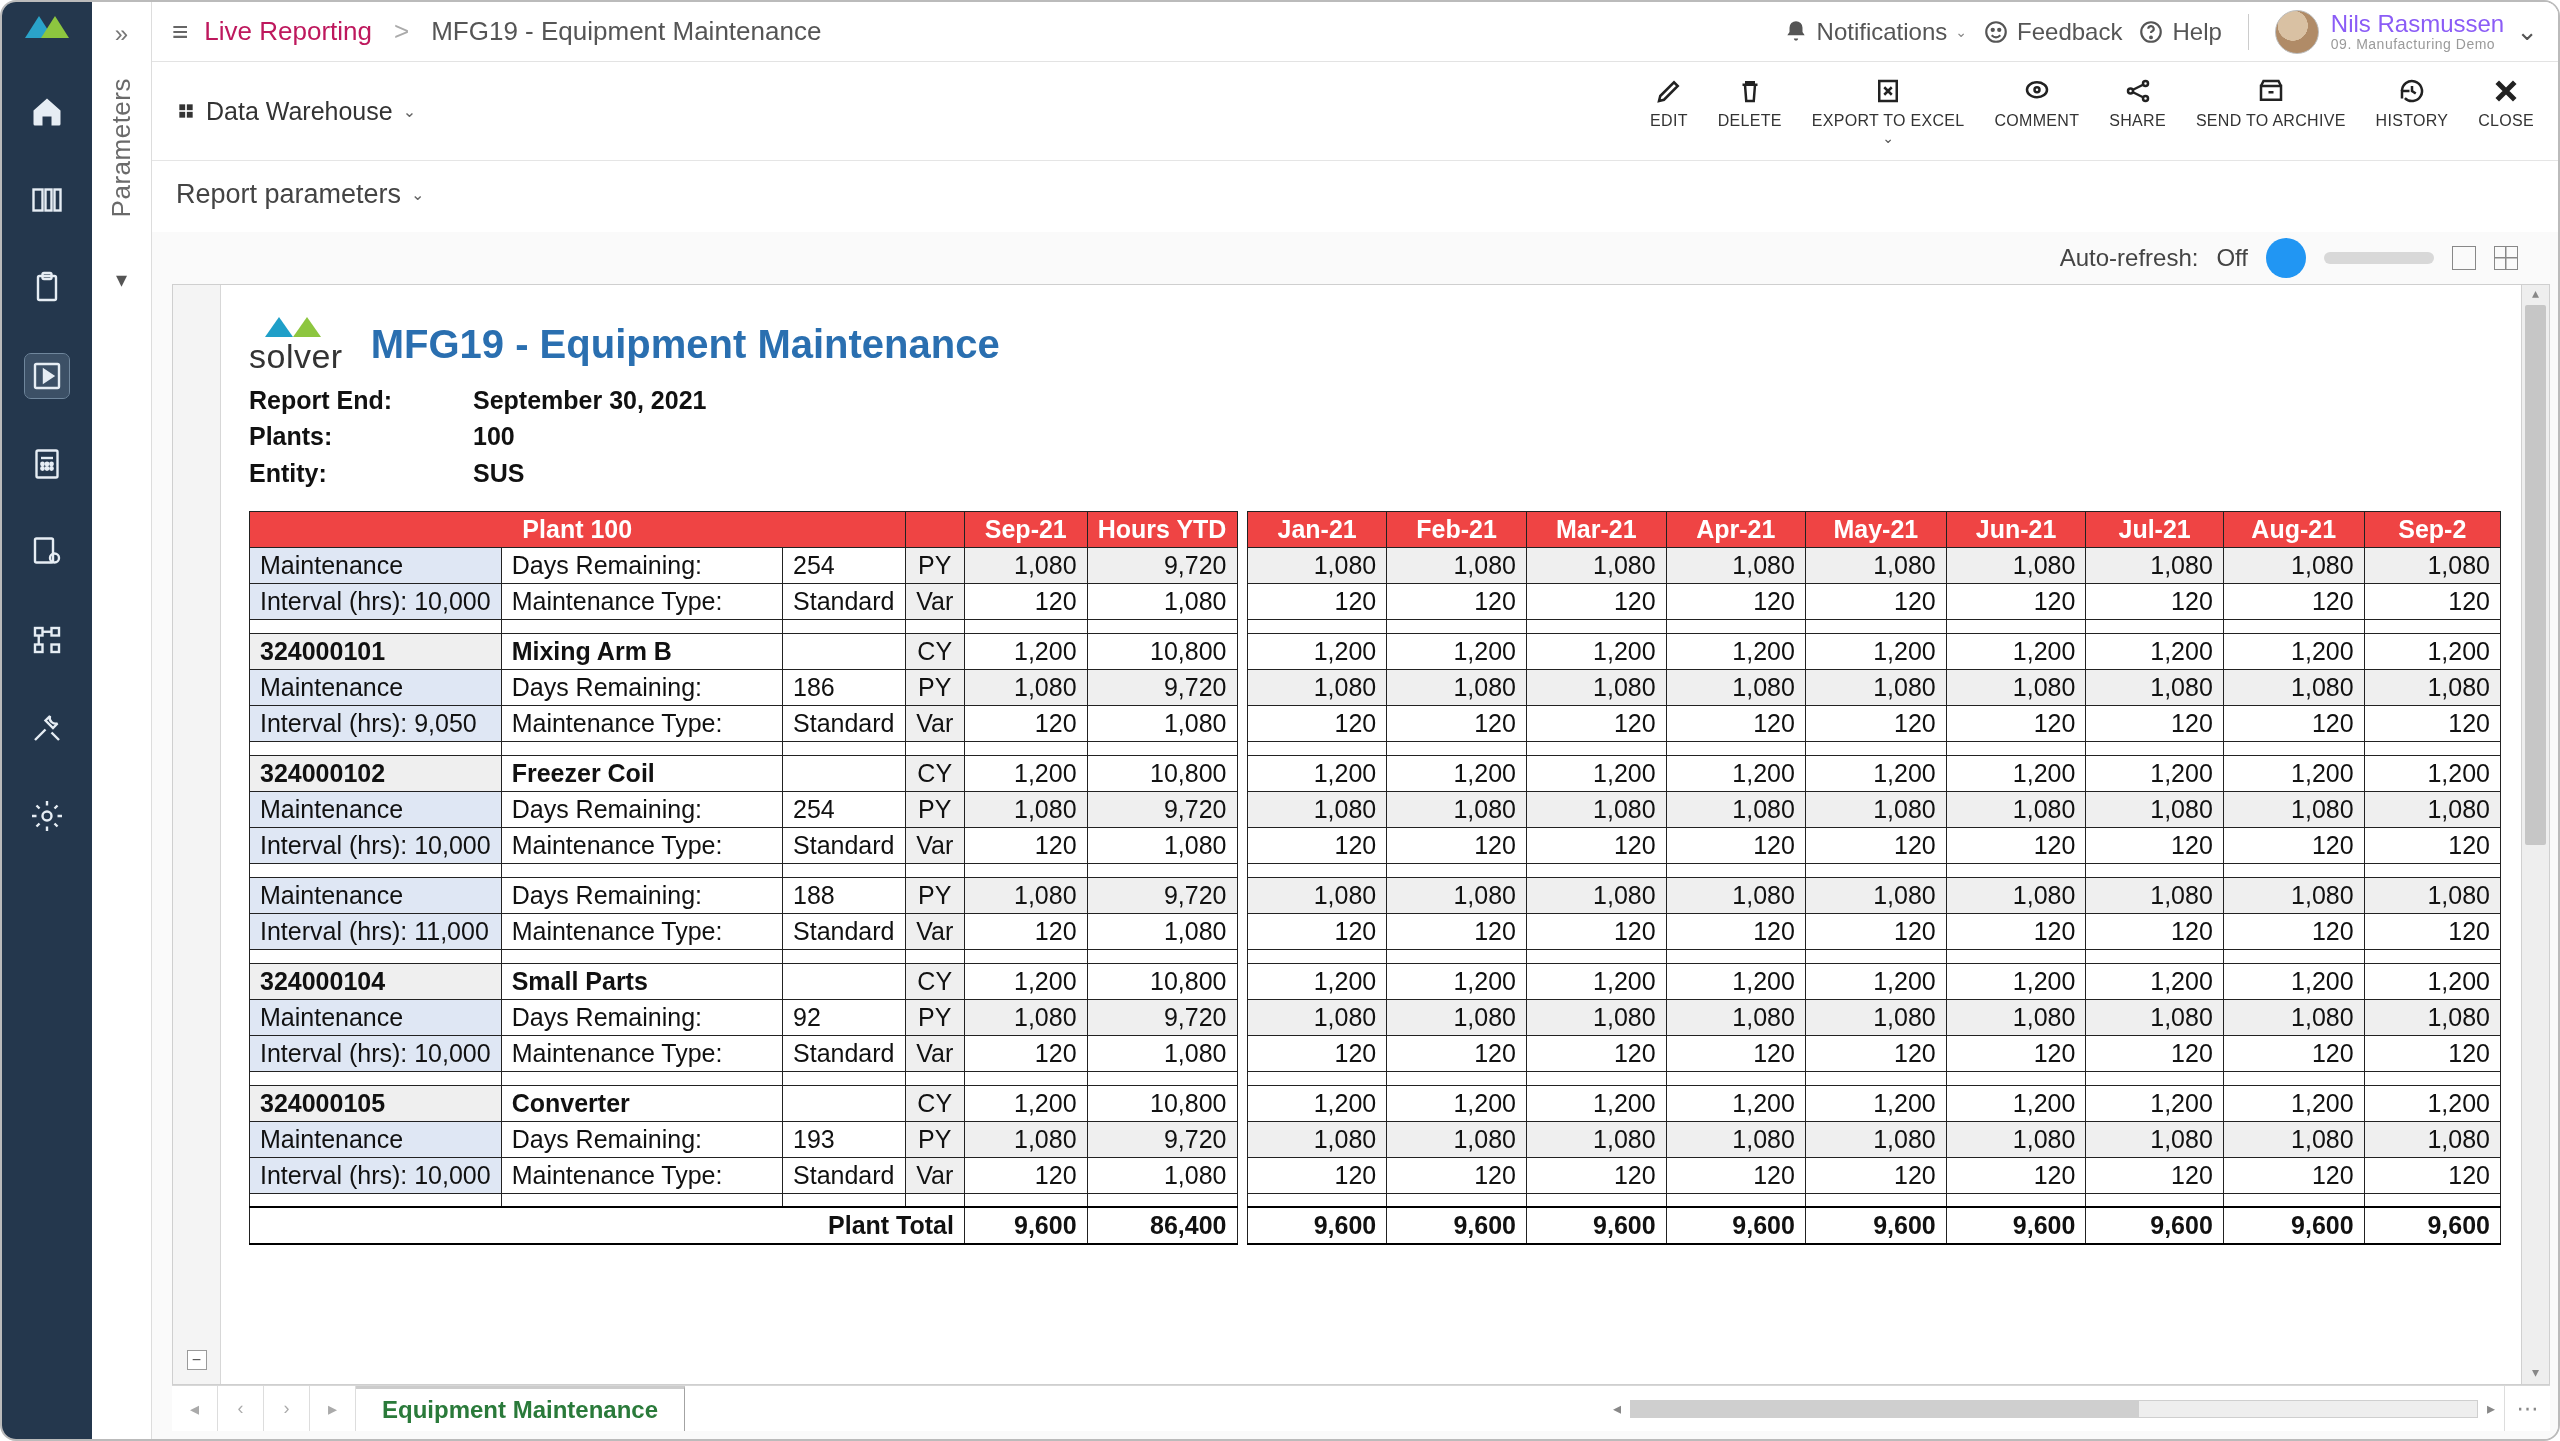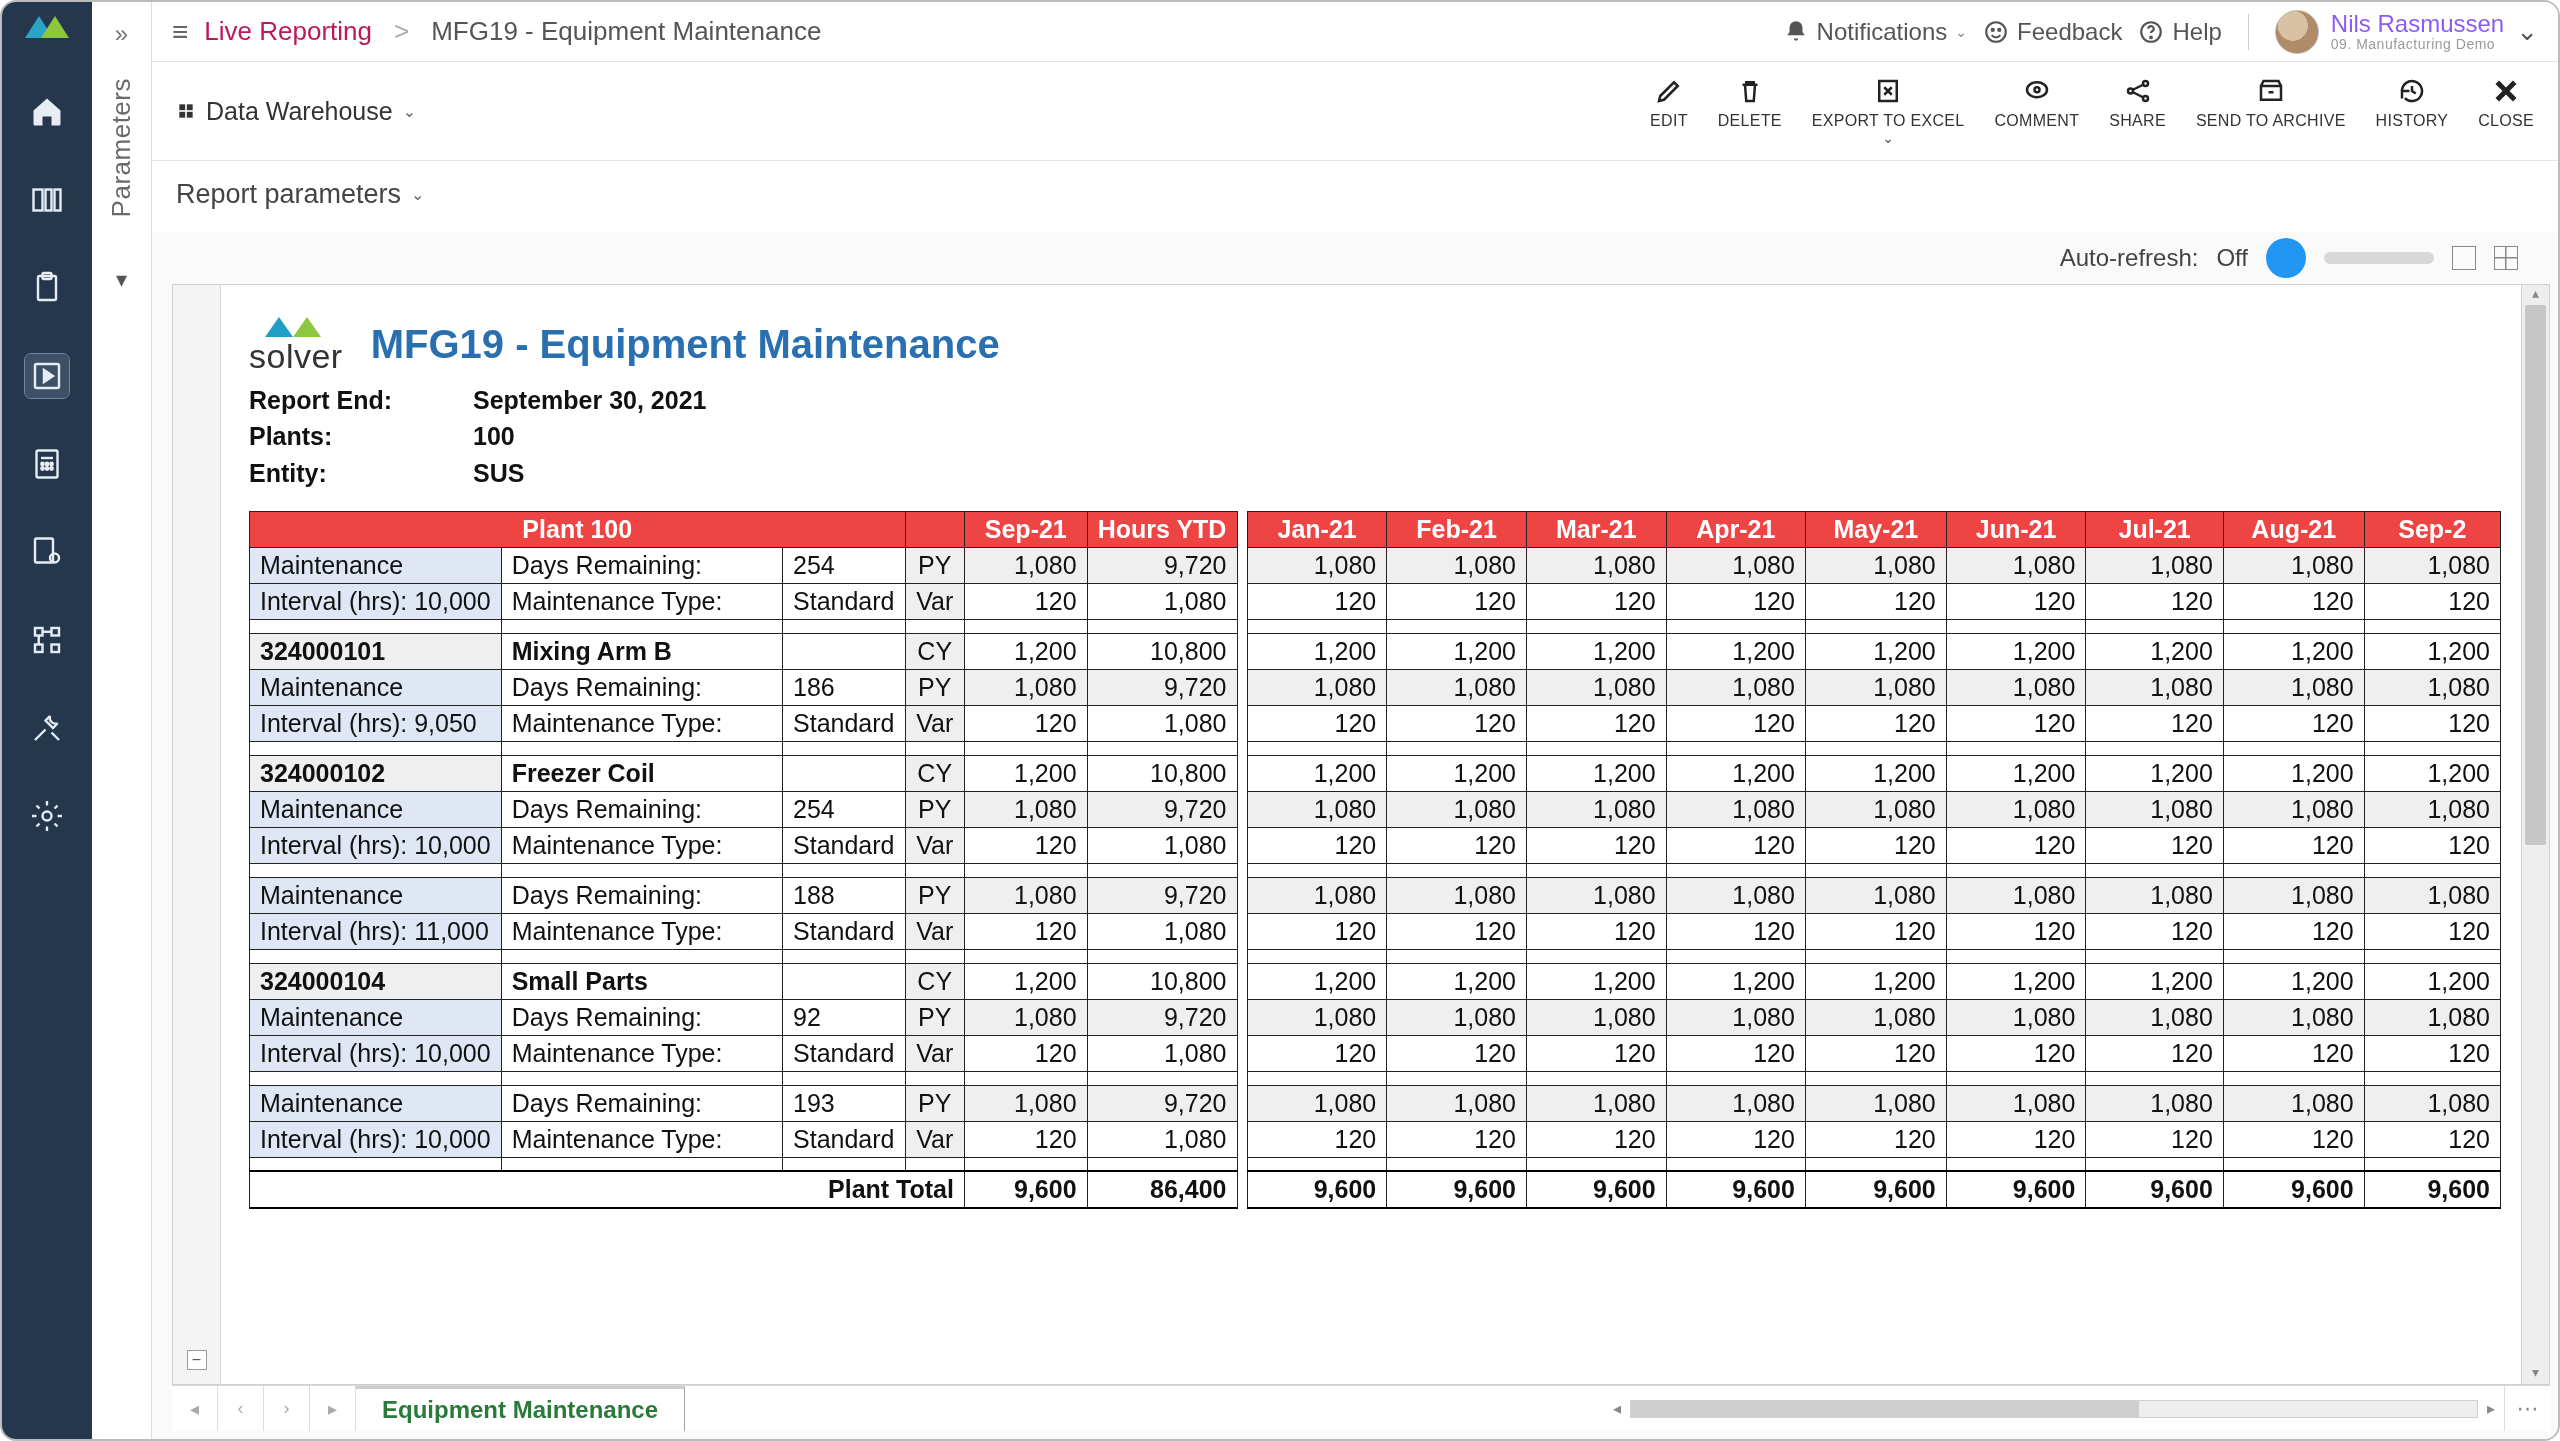--- a/index.html
+++ b/index.html
@@ -707,20 +707,38 @@
                   <td></td>
                   <td></td>
                   <td></td>
                   <td></td>
                   <td></td>
                   <td></td>
                   <td></td>
                   <td></td>
                 </tr>
                 <tr>
+                  <td class="bold col-a shade">324000105</td>
+                  <td class="bold col-b">Converter</td>
+                  <td class="col-c"></td>
+                  <td class="ctr shade col-d">CY</td>
+                  <td class="num">1,200</td>
+                  <td class="num">10,800</td>
+                  <td class="gap-col"></td>
+                  <td class="num ">1,200</td>
+                  <td class="num ">1,200</td>
+                  <td class="num ">1,200</td>
+                  <td class="num ">1,200</td>
+                  <td class="num ">1,200</td>
+                  <td class="num ">1,200</td>
+                  <td class="num ">1,200</td>
+                  <td class="num ">1,200</td>
+                  <td class="num ">1,200</td>
+                </tr>
+                <tr>
                   <td class="lt col-a">Maintenance</td>
                   <td class="col-b">Days Remaining:</td>
                   <td class="col-c">193</td>
                   <td class="ctr shade col-d">PY</td>
                   <td class="num shade">1,080</td>
                   <td class="num shade">9,720</td>
                   <td class="gap-col"></td>
                   <td class="num shade">1,080</td>
                   <td class="num shade">1,080</td>
                   <td class="num shade">1,080</td>

